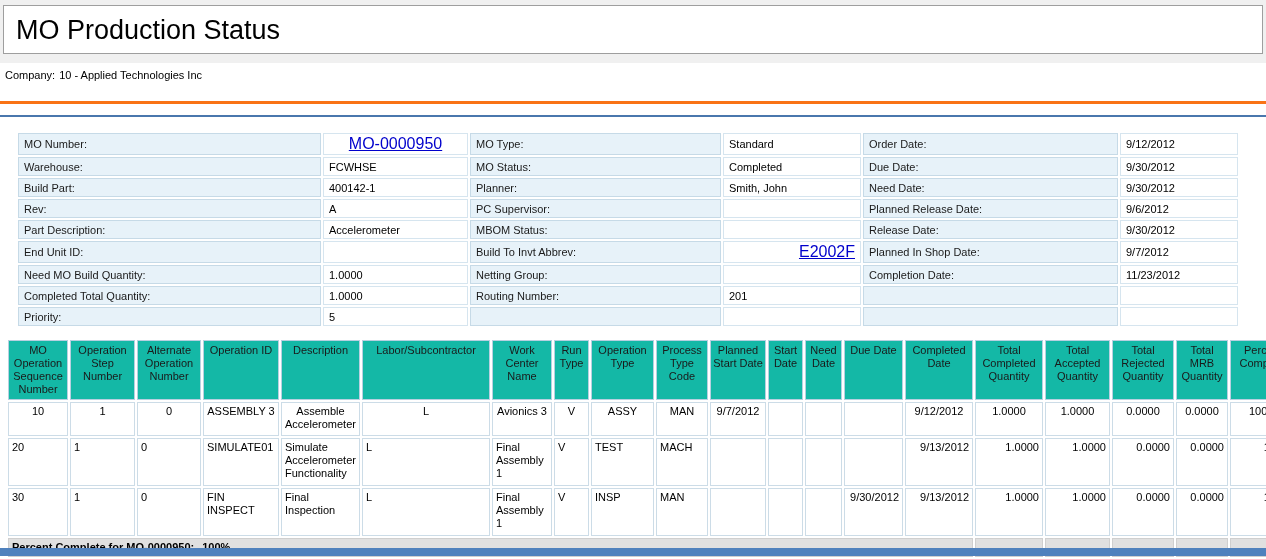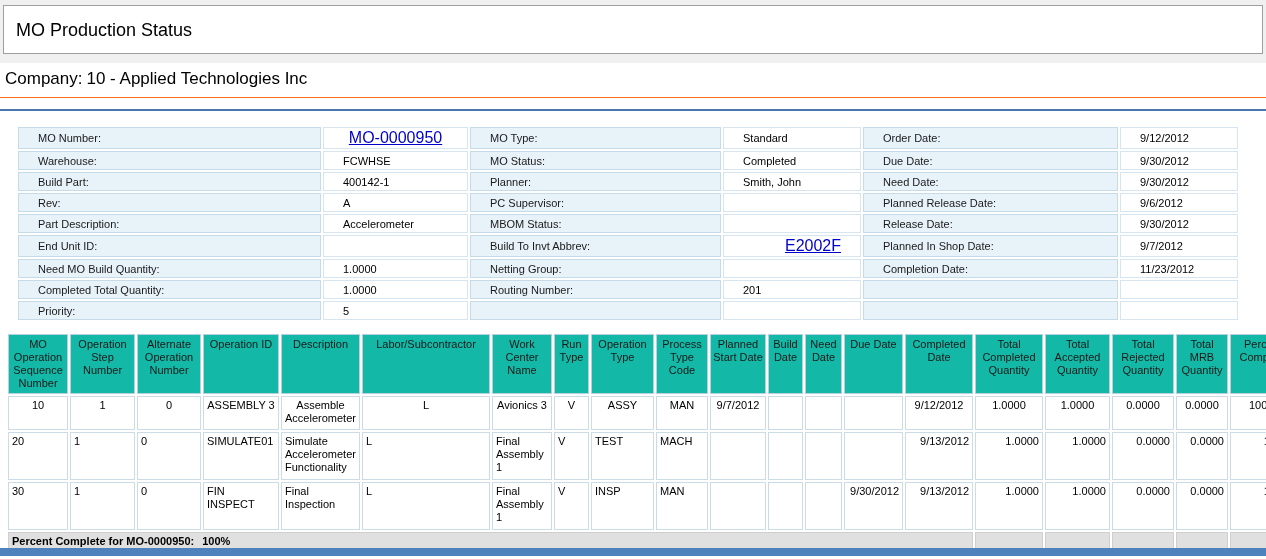--- a/index.html
+++ b/index.html
@@ -3,29 +3,29 @@
 <meta charset="utf-8">
 <style>
   html,body{margin:0;padding:0;}
   body{
     width:1266px;height:559px;position:relative;overflow:hidden;
     background:#ffffff;font-family:"Liberation Sans",sans-serif;color:#000;
   }
   
   .masthead{background:#f0f0f0;padding:5px 3px 9px 3px;}
   .title-box{background:#ffffff;border:1px solid #9e9e9e;height:47px;}
-  .title-box h1{margin:0;padding:7px 0 0 12px;font-size:18px;font-weight:400;line-height:34px;color:#000;}
-  
-  .company-row{padding:6px 5px 8px 5px;border-bottom:1px solid #f97316;font-size:17px;}
+  .title-box h1{margin:0;padding:7px 0 0 12px;font-size:27px;font-weight:400;line-height:34px;color:#000;}
+  
+  .company-row{padding:6px 5px 20px 5px;border-bottom:3px solid #f97316;font-size:11px;}
   .company-row .lab{margin-right:4px;}
   .blue-divider{margin-top:11px;height:2px;background:#4a77ad;}
   
   table{border-collapse:separate;border-spacing:2px;}
   .info{margin:14px 0 0 16px;width:1224px;table-layout:fixed;}
-  .info td{font-size:11px;height:15px;padding:1px 19px;vertical-align:middle;overflow:hidden;white-space:nowrap;}
+  .info td{font-size:11px;height:15px;padding:1px 5px;vertical-align:middle;overflow:hidden;white-space:nowrap;}
   .info td.l{background:#e7f2f9;border:1px solid #c6dae7;color:#1a1a1a;}
   .info td.v{background:#ffffff;border:1px solid #d6e5ef;}
   a.lnk{color:#0000cc;text-decoration:underline;font-size:16px;}
   
   .ops{margin:10px 0 0 6px;width:1252px;table-layout:fixed;}
   .ops th{background:#14b8a6;border:1px solid #b7d0e0;font-weight:normal;font-size:11px;
           line-height:13px;text-align:center;vertical-align:top;padding:3px 1px;color:#1a1a1a;}
   .ops td{background:#ffffff;border:1px solid #ccdce7;font-size:11px;line-height:13px;
           vertical-align:top;padding:2px 3px;word-wrap:break-word;}
   .ops td.ra{text-align:right;}
@@ -165,21 +165,21 @@
     <th>Operation Step Number</th>
     <th>Alternate Operation Number</th>
     <th>Operation ID</th>
     <th>Description</th>
     <th>Labor/Subcontractor</th>
     <th>Work Center Name</th>
     <th>Run Type</th>
     <th>Operation Type</th>
     <th>Process Type Code</th>
     <th>Planned Start Date</th>
-    <th>Build Date</th>
+    <th>Start Date</th>
     <th>Need Date</th>
     <th>Due Date</th>
     <th>Completed Date</th>
     <th>Total Completed Quantity</th>
     <th>Total Accepted Quantity</th>
     <th>Total Rejected Quantity</th>
     <th>Total MRB Quantity</th>
     <th>Percent Complete</th>
   </tr>
   <tr class="r1">

